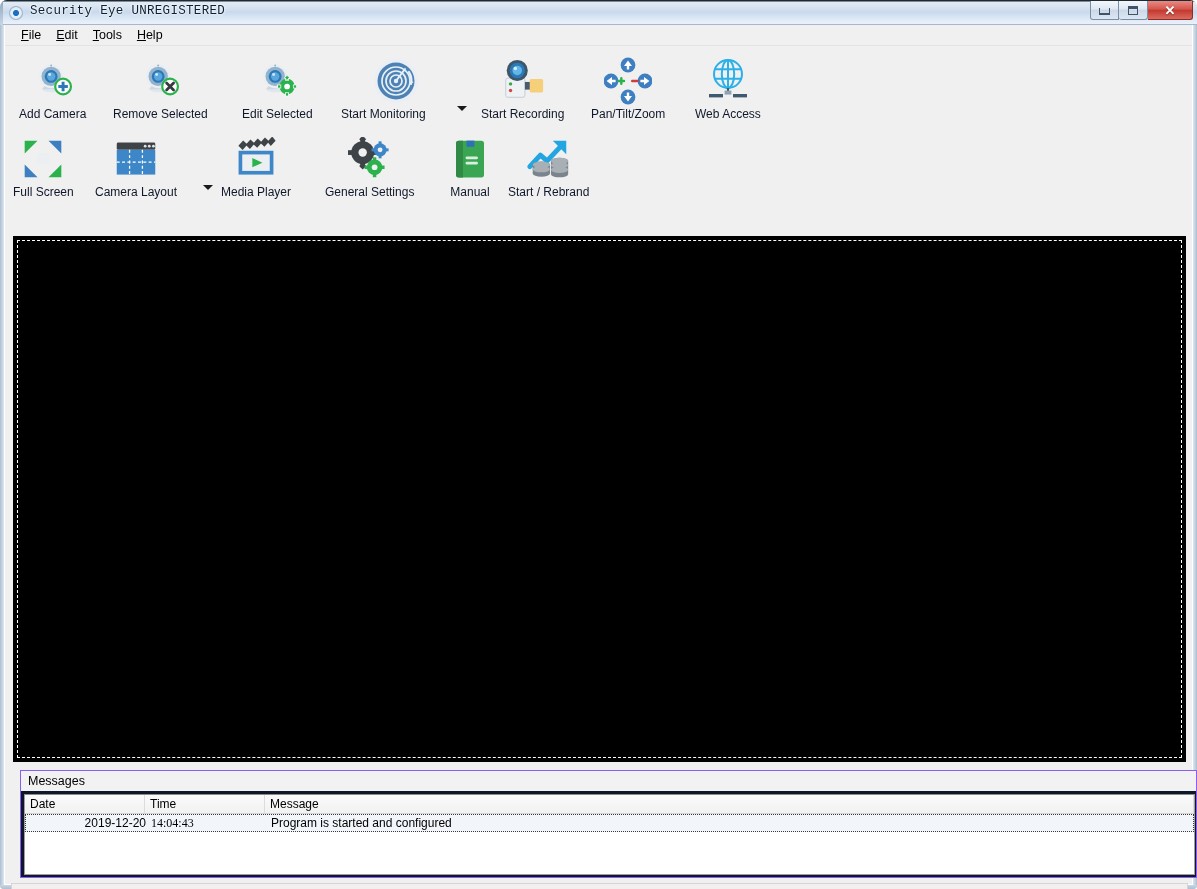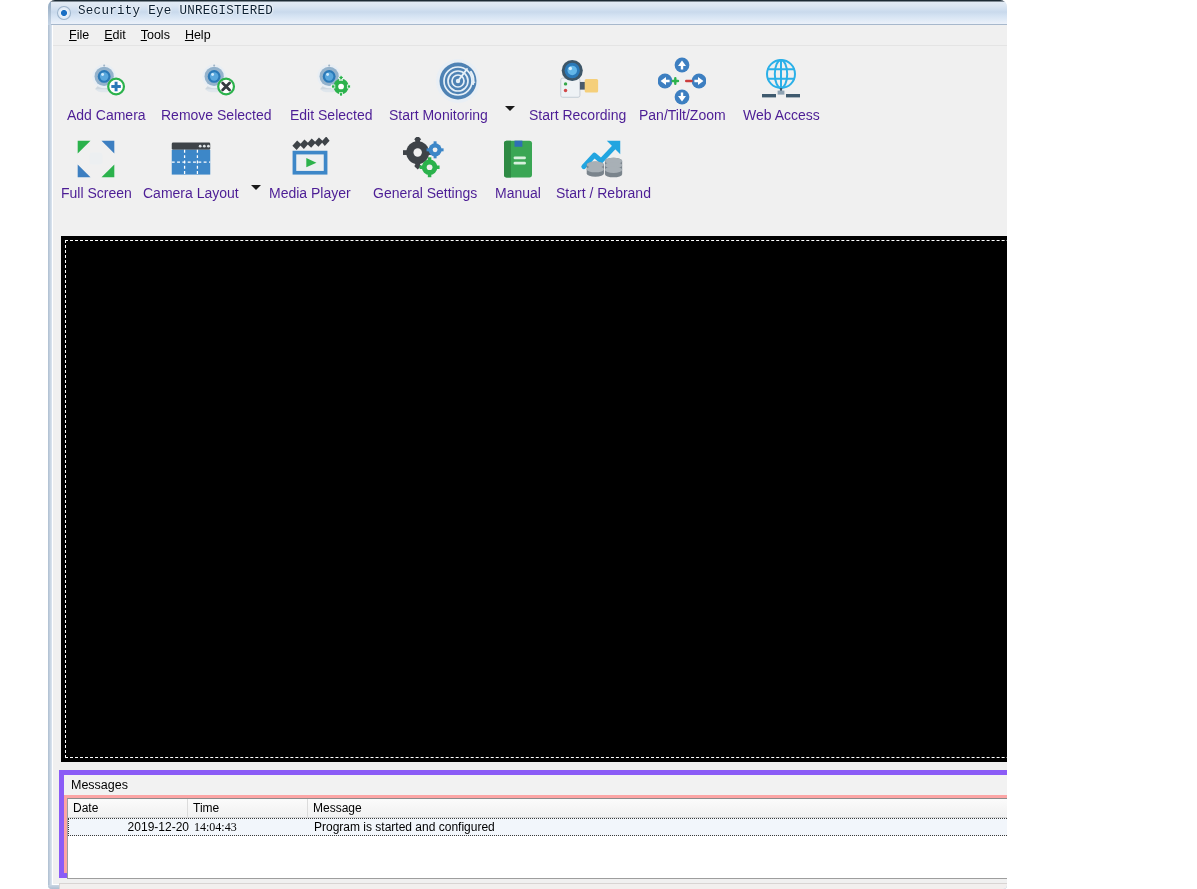--- a/index.html
+++ b/index.html
@@ -7,26 +7,25 @@
     margin: 0; padding: 0;
     width: 1197px; height: 889px;
     overflow: hidden;
     font-family: "Liberation Sans", sans-serif;
     background: #ffffff;
   }
 
   
   #window {
     position: relative;
-    width: 959px;
+    width: 1197px;
     height: 889px;
     background: linear-gradient(180deg,#d9e4f0 0%, #cfdcec 30%, #e7eef7 60%, #f2f5f9 100%);
     border-radius: 7px 7px 4px 4px;
     overflow: hidden;
-    margin-left: 48px;
   }
 
   
   #titlebar {
     position: absolute; left: 0; top: 0;
     width: 1197px; height: 25px;
     background: linear-gradient(180deg,
         #1c2a33 0px, #1c2a33 1px,
         #e2ebf5 2px, #dbe6f2 6px,
         #ccdcee 11px, #c9d9ec 12px,
@@ -121,21 +120,21 @@
     position: absolute;
     display: flex; flex-direction: column; align-items: center;
     cursor: default;
   }
   .tb-icon {
     height: 50px; width: 60px;
     display: flex; align-items: center; justify-content: center;
     position: relative;
   }
   .tb-label {
-    font-size: 14px; color: #4c1d95;
+    font-size: 12px; color: #0f172a;
     white-space: nowrap;
     margin-top: 1px;
   }
   .tb-caret {
     position: absolute;
     width: 0; height: 0;
     border-left: 5px solid transparent;
     border-right: 5px solid transparent;
     border-top: 5px solid #1a1a1a;
     cursor: default;
@@ -152,24 +151,24 @@
   #video-inner {
     width: 100%; height: 100%;
     background: #000000;
     outline: 1px dashed #ffffff;
     outline-offset: -2px;
   }
 
   
   #messages-group {
     position: absolute;
-    left: 6px; top: 745px;
+    left: 15px; top: 745px;
     width: 1177px; height: 108px;
-    border: 5px solid #8b5cf6;
-    background: #fca5a5;
+    border: 1px solid #8b5cf6;
+    background: #0f172a;
   }
   #messages-caption {
     font-size: 12.5px; color: #000000;
     padding: 3px 0 3px 7px;
     background: #f2f2f2;
   }
   #messages-list {
     position: absolute; left: 3px; top: 23px;
     width: 1171px; height: 81px;
     background: #ffffff;

